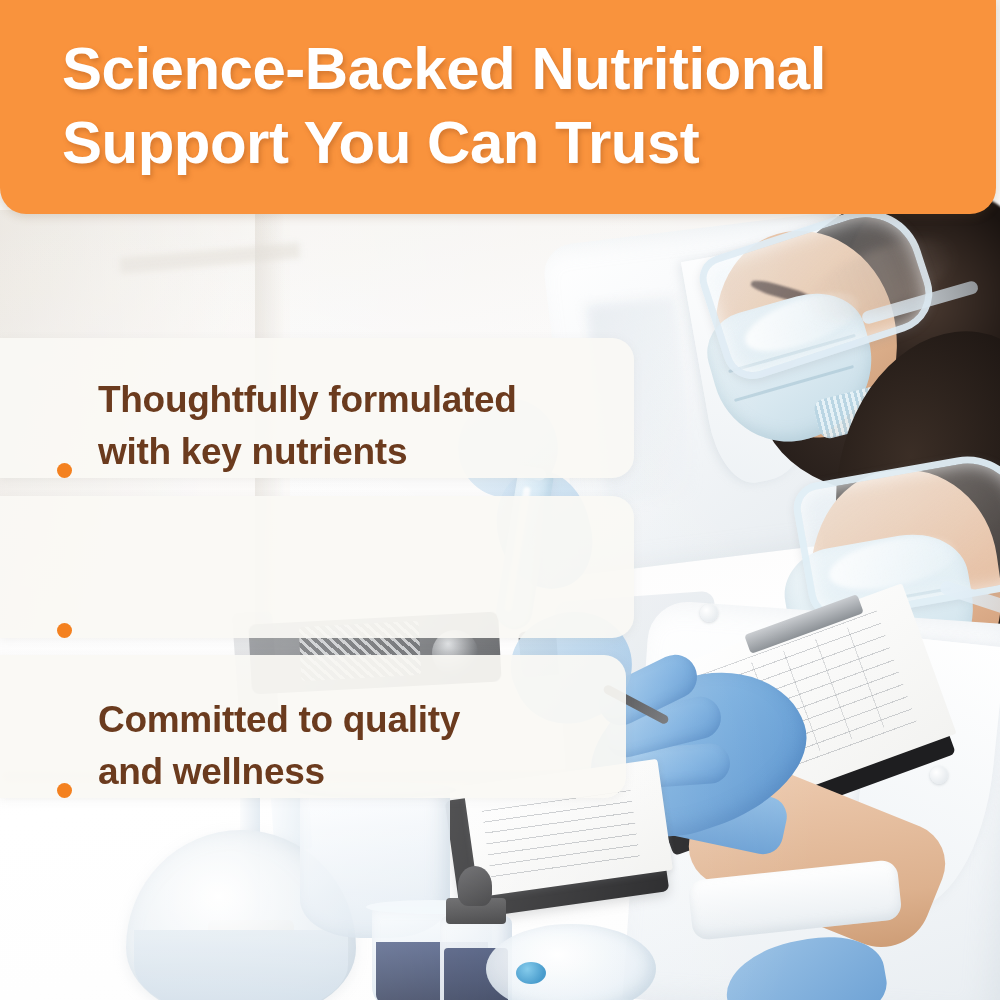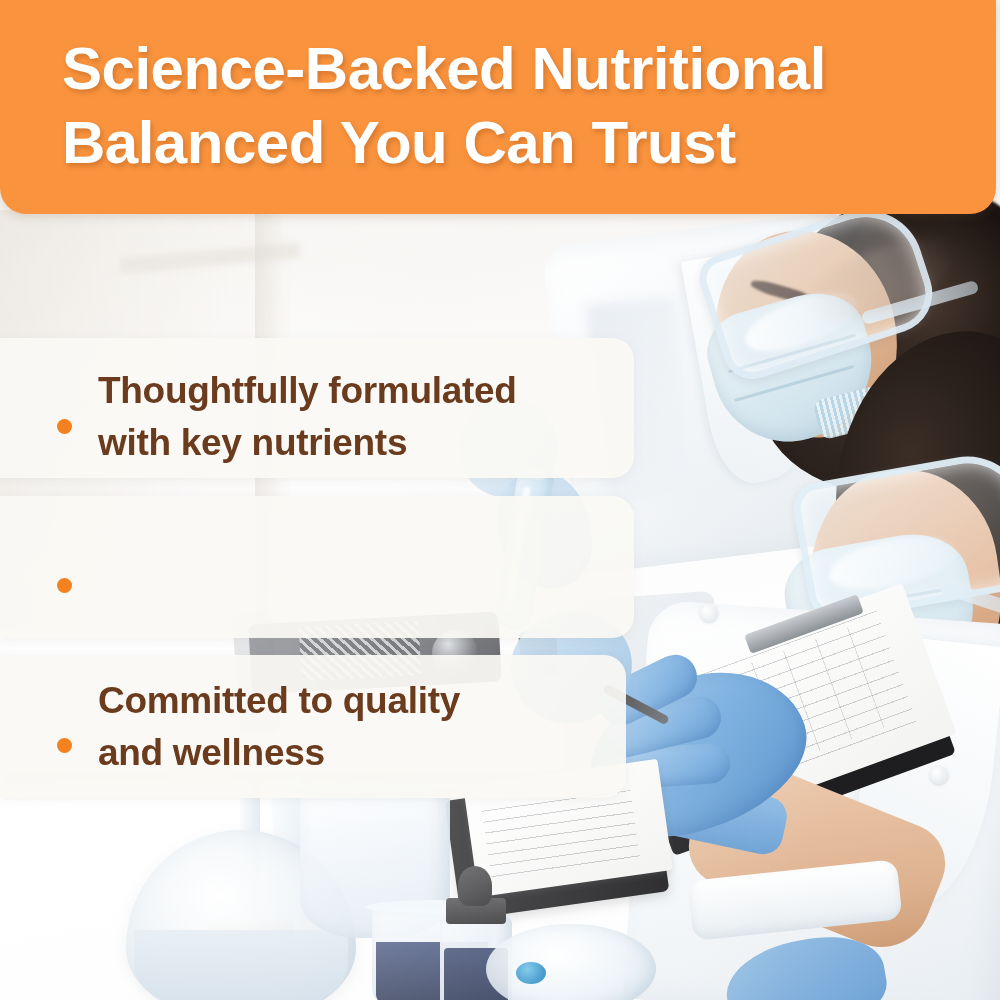--- a/index.html
+++ b/index.html
@@ -479,21 +479,21 @@
     color:#ffffff;
     text-shadow:2px 3px 5px rgba(170,88,30,.45);
     white-space:pre-line;
   }
 
   
   .bullet-card {
     position:absolute; left:0;
     background:rgba(250,249,244,.93);
     border-radius:0 22px 22px 0;
-    display:flex; align-items:center;
+    display:flex; align-items:flex-end;
     z-index:4;
     box-shadow:0 2px 10px rgba(150,150,140,.10);
   }
   #card-1 { top:338px; width:634px; height:140px; }
   #card-2 { top:496px; width:634px; height:142px; }
   #card-3 { top:655px; width:626px; height:143px; }
 
   .bullet-dot {
     width:15px; height:15px; border-radius:50%;
     background:#f4811f;
@@ -614,21 +614,21 @@
     <div class="dropper-bulb"></div>
     <div class="petri"></div>
     <div class="petri-drop"></div>
 
     <div class="photo-haze"></div>
     <div class="photo-blur"></div>
   </div>
 
   <div class="header-banner">
     <div class="header-title">Science-Backed Nutritional
-Balanced You Can Trust</div>
+Support You Can Trust</div>
   </div>
 
   <div class="bullet-card" id="card-1">
     <span class="bullet-dot"></span>
     <span class="bullet-text">Thoughtfully formulated
 with key nutrients</span>
   </div>
 
   <div class="bullet-card" id="card-2">
     <span class="bullet-dot"></span>

